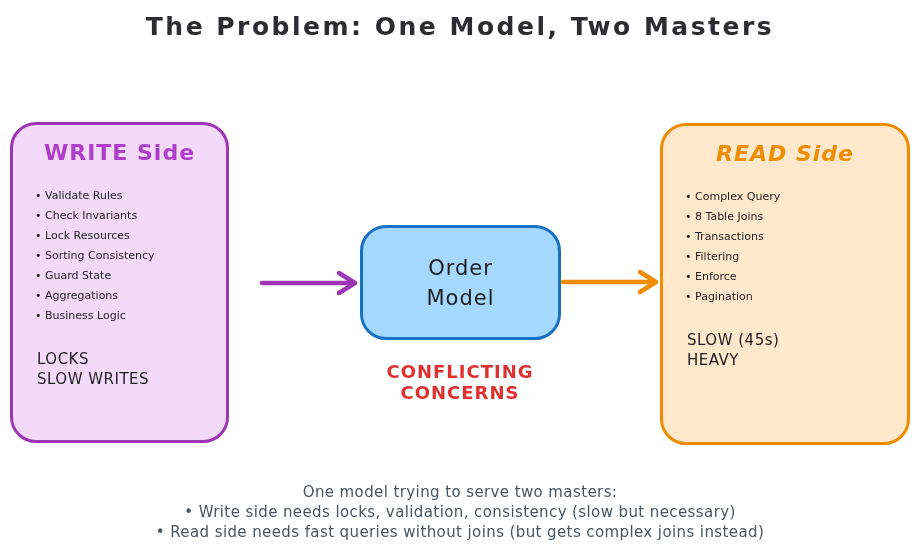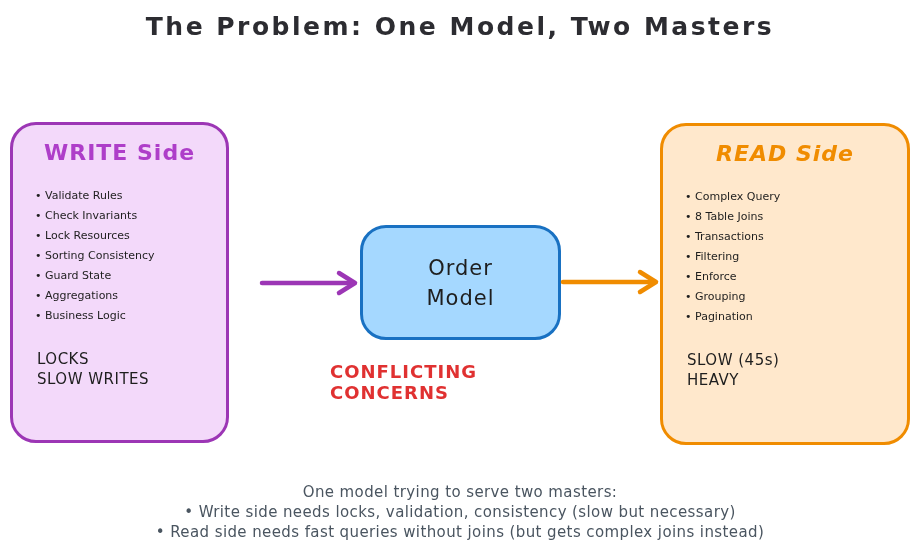--- a/index.html
+++ b/index.html
@@ -27,21 +27,21 @@
   .panel-list li::before{content:"• ";}
   .panel-footer{
     margin:23px 0 0 24px;font-size:15px;line-height:20px;color:#1e1e1e;letter-spacing:.5px;
   }
   #center-panel{
     left:360px;top:225px;width:201px;height:115px;
     display:flex;flex-direction:column;align-items:center;justify-content:center;
     font-size:21px;line-height:30px;color:#1e1e1e;letter-spacing:1px;
   }
   #conflict-label{
-    position:absolute;left:330px;top:361px;width:260px;text-align:left;
+    position:absolute;left:330px;top:361px;width:260px;text-align:center;
     font-size:18px;font-weight:700;letter-spacing:1px;color:#e03131;
   }
   .arrow-svg{position:absolute;overflow:visible;}
   #caption{
     position:absolute;left:0;top:482px;width:100%;text-align:center;
     font-size:15px;line-height:20px;color:#4a5560;letter-spacing:.4px;
   }
 </style>
 </head>
 <body>
@@ -85,21 +85,20 @@
   </svg>
 
   <div id="read-panel" class="panel" style="background-color: rgb(255, 232, 204); border-color: rgb(240, 140, 0);">
     <div class="panel-title" style="color: rgb(240, 140, 0); font-style: italic;">READ Side</div>
     <ul class="panel-list">
       <li>Complex Query</li>
       <li>8 Table Joins</li>
       <li>Transactions</li>
       <li>Filtering</li>
       <li>Enforce</li>
-      <li>Grouping</li>
       <li>Pagination</li>
     </ul>
     <div class="panel-footer">
       <div>SLOW (45s)</div>
       <div>HEAVY</div>
     </div>
   </div>
 
   <div id="caption">
     <div>One model trying to serve two masters:</div>

